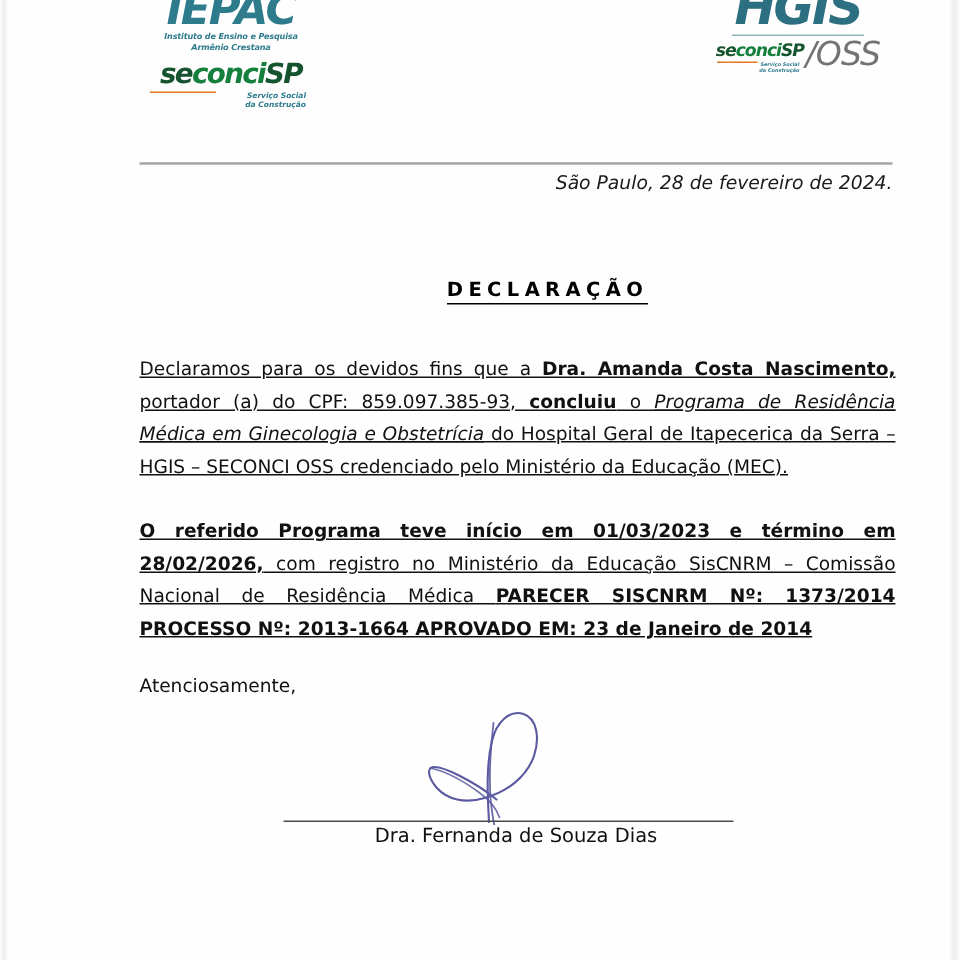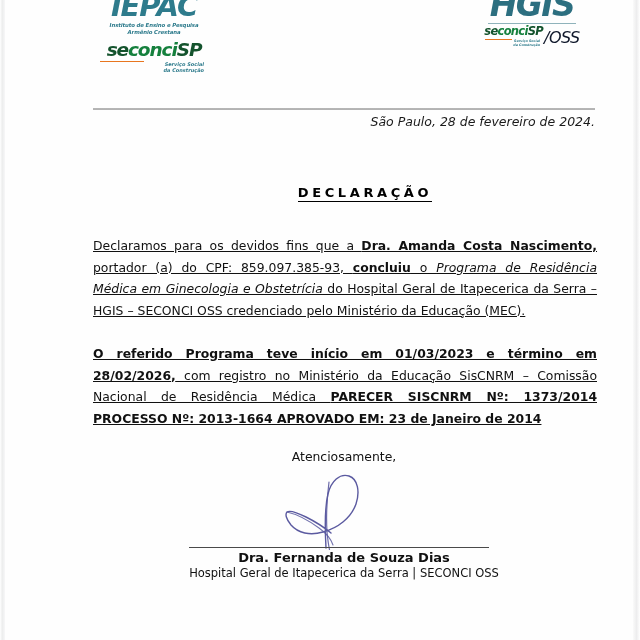--- a/index.html
+++ b/index.html
@@ -142,22 +142,22 @@
   }
   .hgis-seconci .seconci-word { font-size: 11.5px; letter-spacing: -0.7px; }
   .hgis-seconci .seconci-rule { width: 27px; height: 1.2px; margin-left: 1px; }
   .hgis-seconci .seconci-sub {
     font-size: 3.3px;
     padding-right: 3px;
   }
   .oss-word {
     font-family: "DejaVu Sans", sans-serif;
     font-style: italic;
-    font-size: 16px;
-    color: #0f172a;
+    font-size: 22px;
+    color: #737373;
     letter-spacing: -0.5px;
     line-height: 1;
     margin-bottom: 1px;
   }
 
   
   .divider {
     position: absolute;
     left: 93px;
     top: 108px;
@@ -211,21 +211,21 @@
   .para-gap { height: 22px; }
   .b { font-weight: bold; }
   .iu { font-style: italic; text-decoration: underline; }
 
   
   .closing {
     position: absolute;
     left: 93px;
     top: 449px;
     width: 502px;
-    text-align: center;
+    text-align: left;
     font-family: "DejaVu Sans", sans-serif;
     font-size: 12.4px;
     color: #111;
   }
   .sig-area {
     position: absolute;
     left: 188px;
     top: 470px;
     width: 300px;
     height: 80px;
@@ -241,21 +241,21 @@
   .sig-block {
     position: absolute;
     left: 93px;
     top: 549px;
     width: 502px;
     text-align: center;
     font-family: "DejaVu Sans", sans-serif;
     color: #111;
   }
   .sig-name {
-    font-weight: bold;
+    font-weight: normal;
     font-size: 13px;
     line-height: 17px;
   }
   .sig-role {
     font-size: 11.5px;
     line-height: 15px;
   }
   .sig-org {
     font-size: 11.5px;
     line-height: 15px;
@@ -322,16 +322,15 @@
     <svg width="300" height="80" viewBox="0 0 300 80">
       <path d="M138 78 C 137 60, 136 40, 140 24 C 143 11, 152 3, 161 6 C 170 9, 172 22, 168 34 C 163 48, 150 58, 135 62 C 122 66, 110 63, 103 55 C 98 49, 97 44, 99 42 C 102 40, 110 43, 118 47 C 128 52, 137 58, 143 63" fill="none" stroke="#5b5aa0" stroke-width="1.4" stroke-linecap="round"></path>
       <path d="M99 42 C 108 44, 120 50, 131 58 C 138 63, 143 69, 145 75" fill="none" stroke="#5b5aa0" stroke-width="1.1" stroke-linecap="round" opacity="0.85"></path>
       <path d="M141 12 C 139 28, 138 46, 139 62 C 140 72, 141 78, 142 82" fill="none" stroke="#5b5aa0" stroke-width="1.2" stroke-linecap="round" opacity="0.9"></path>
     </svg>
   </div>
   <div class="sig-line"></div>
 
   <div class="sig-block">
     <div class="sig-name">Dra. Fernanda de Souza Dias</div>
-    <div class="sig-org">Hospital Geral de Itapecerica da Serra | SECONCI OSS</div>
   </div>
 
 </div>
 
 </body></html>

